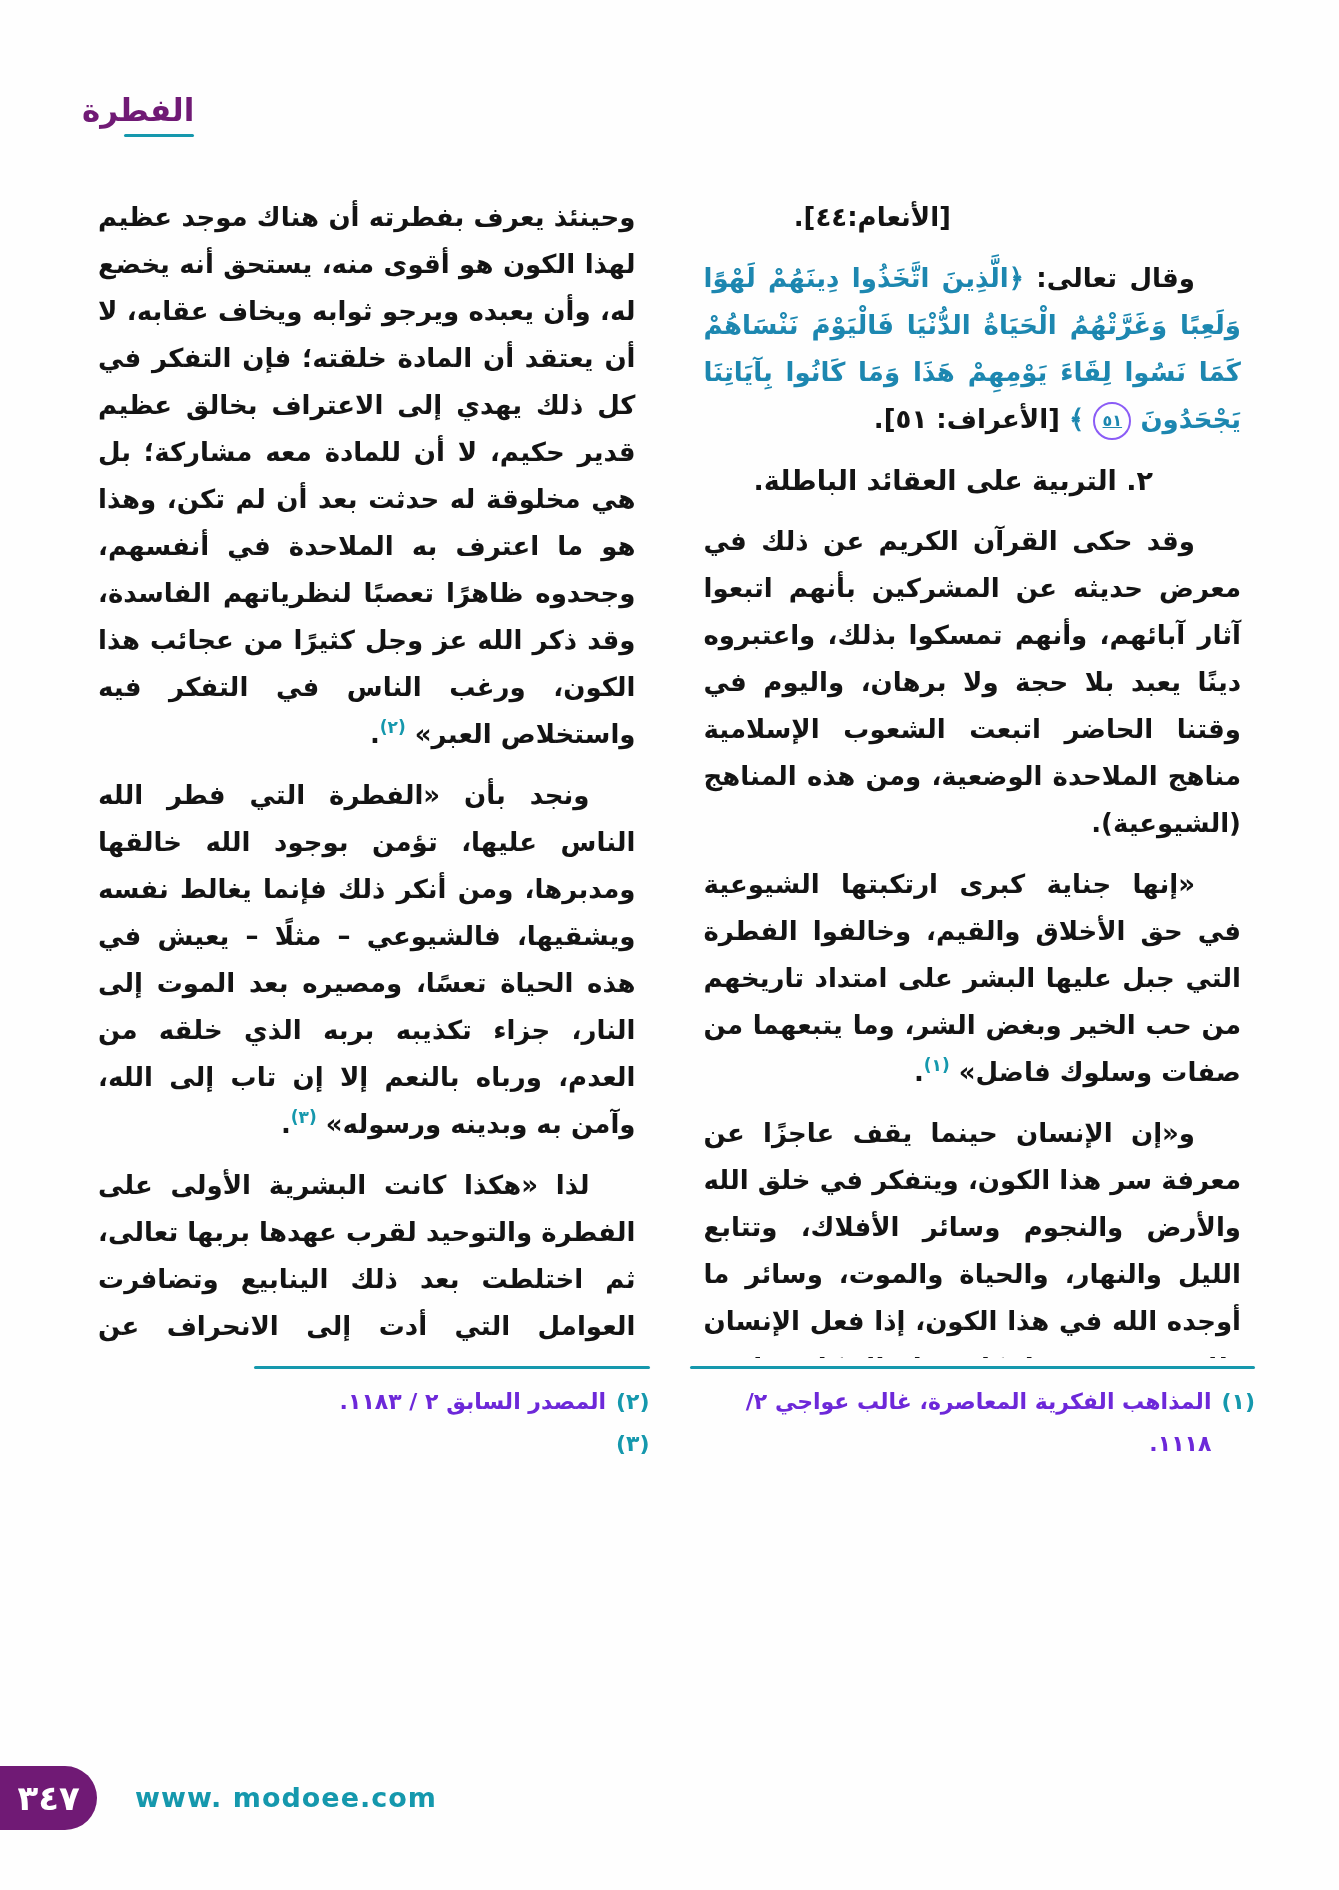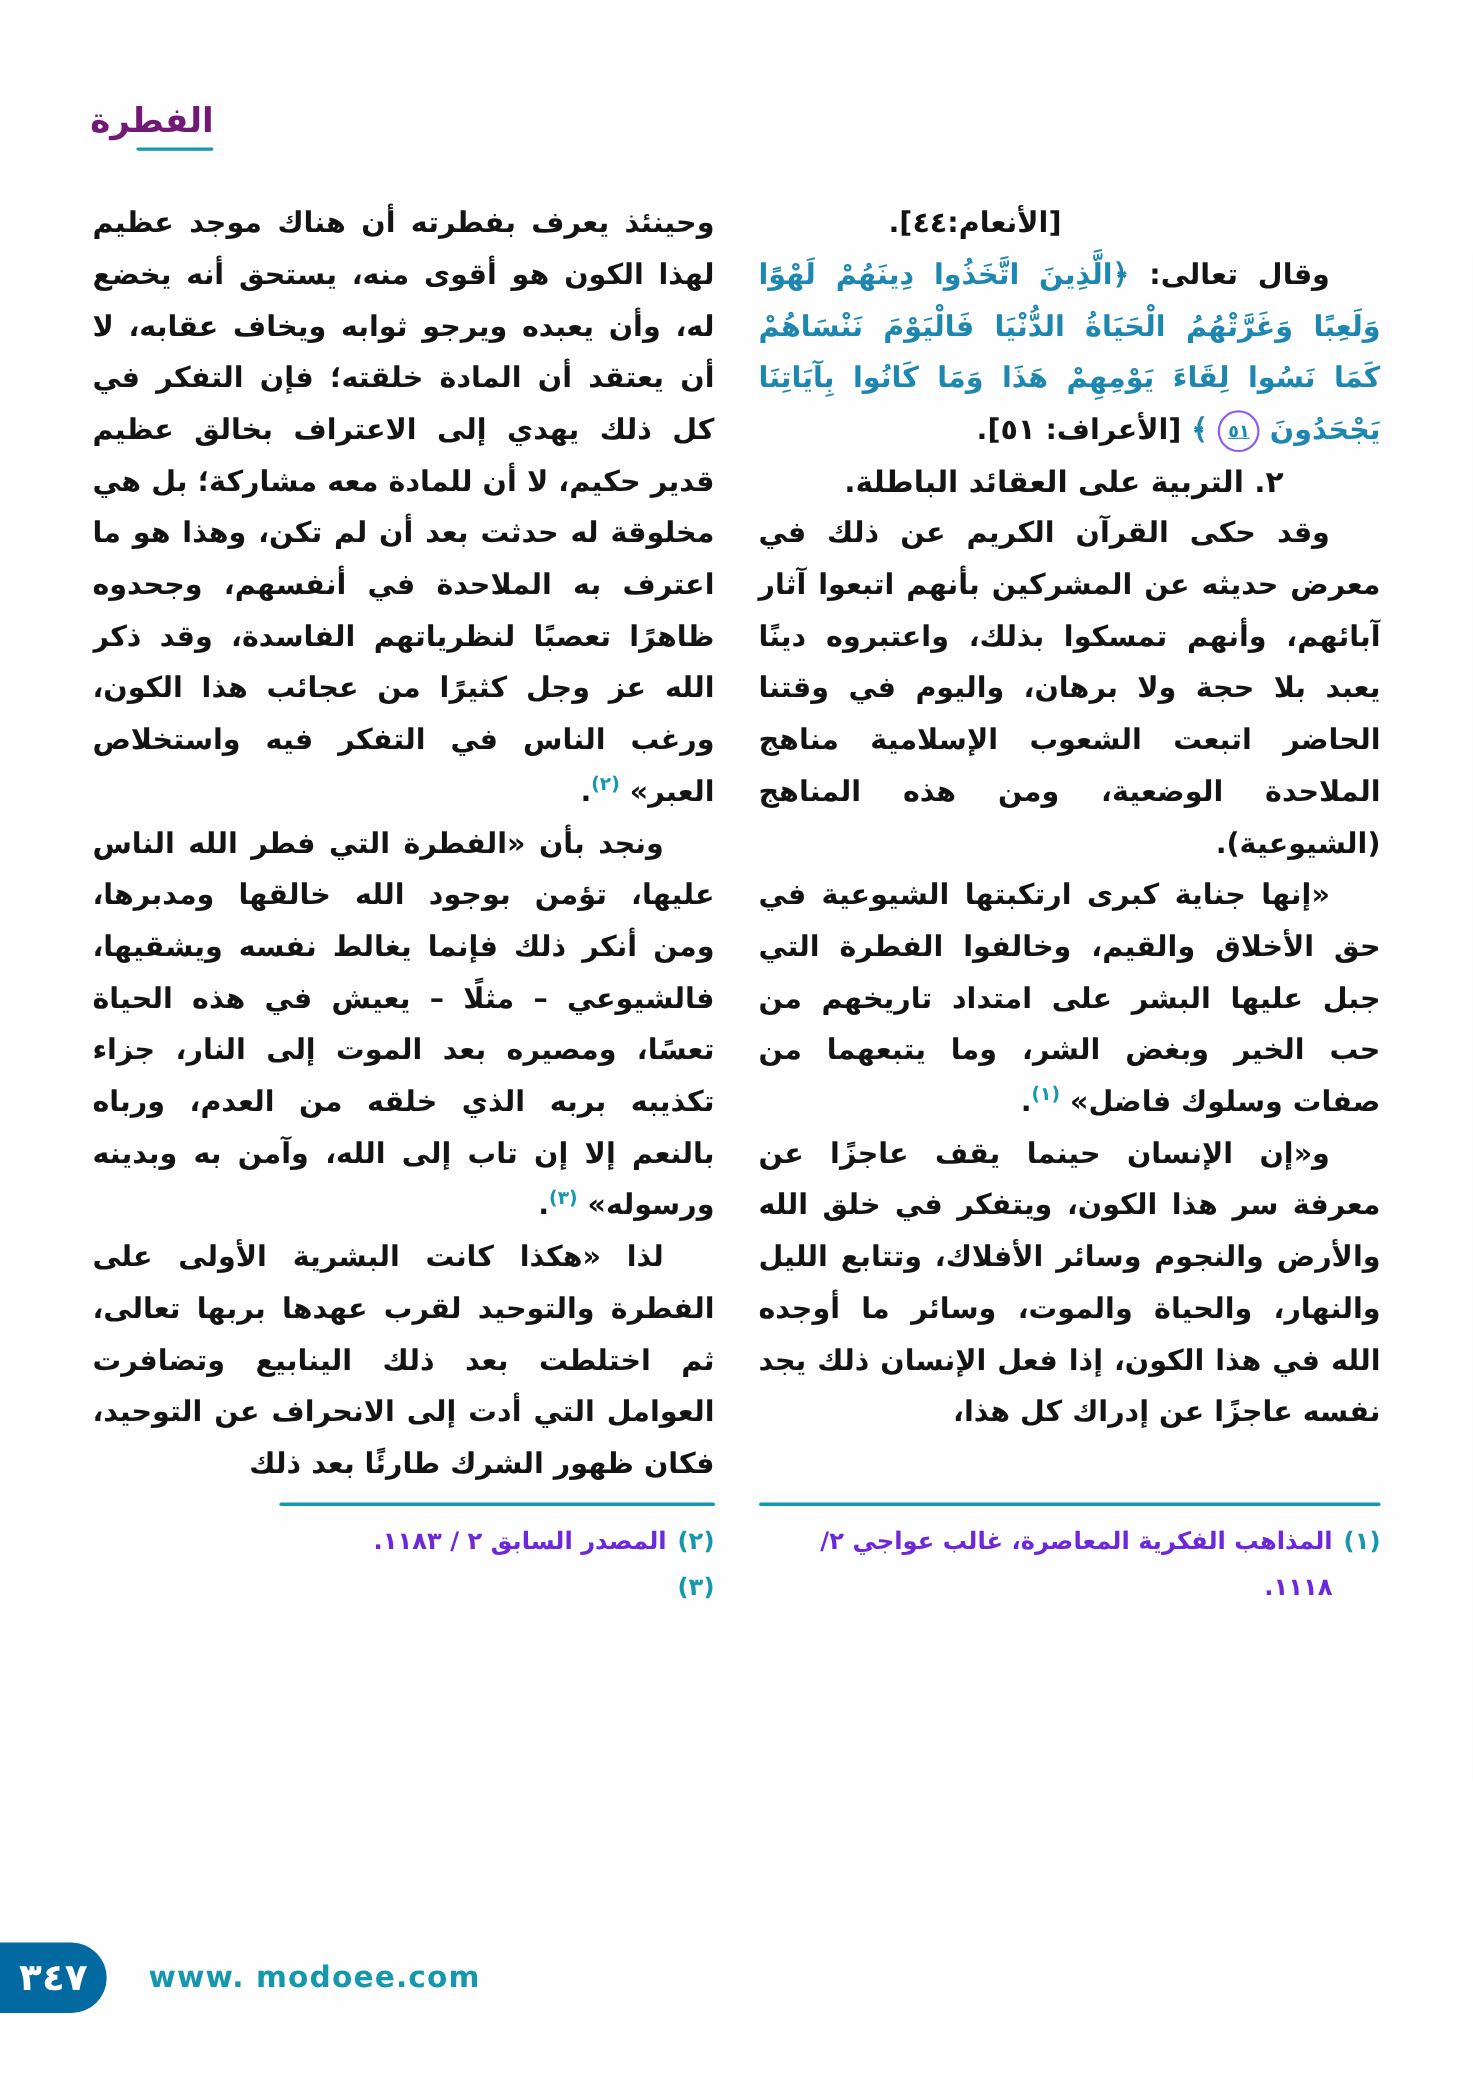--- a/index.html
+++ b/index.html
@@ -25,21 +25,21 @@
   
   .columns{
     position:absolute;top:180px;right:84px;left:84px;height:1178px;
     display:flex;gap:40px;overflow:hidden;
   }
   .col{
     width:calc((100% - 40px)/2);
     font-size:26px;line-height:47px;font-weight:bold;
     text-align:justify;
   }
-  .col p{margin:0;}
+  .col p{margin:14px;}
   .indent{text-indent:46px;}
   .indent-deep{text-indent:290px;}
   .heading{font-size:27px;text-indent:88px;}
   .quran{color:#1d87b0;}
   .ayah-marker{
     display:inline-block;width:34px;height:34px;
     border:2px solid #8b5cf6;border-radius:50%;
     font-size:16px;line-height:34px;text-align:center;
     color:#1d87b0;vertical-align:middle;font-weight:bold;
     text-indent:0;
@@ -59,21 +59,21 @@
   .fn-rule-left{width:70%;}
   .footnote{
     display:flex;gap:10px;align-items:flex-start;
     font-size:22px;line-height:42px;font-weight:bold;
   }
   .fn-num{color:#1598ad;white-space:nowrap;}
   .fn-text{color:#6d28d9;text-align:right;}
   
   .page-number-pill{
     position:absolute;left:0;top:1766px;width:97px;height:64px;
-    background:#0369a1;border-radius:0 32px 32px 0;
+    background:#701a75;border-radius:0 32px 32px 0;
     display:flex;align-items:center;justify-content:center;
     color:#ffffff;font-size:34px;font-weight:bold;
   }
   .website{
     position:absolute;left:135px;top:1782px;
     color:#1598ad;font-size:27px;font-weight:bold;
     direction:ltr;letter-spacing:1px;
   }
 </style>
 </head>

